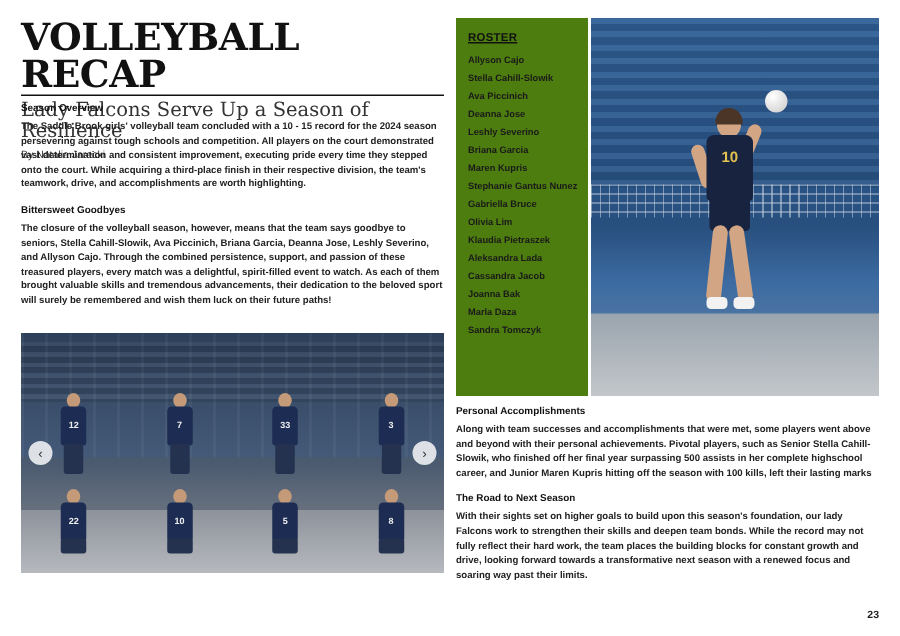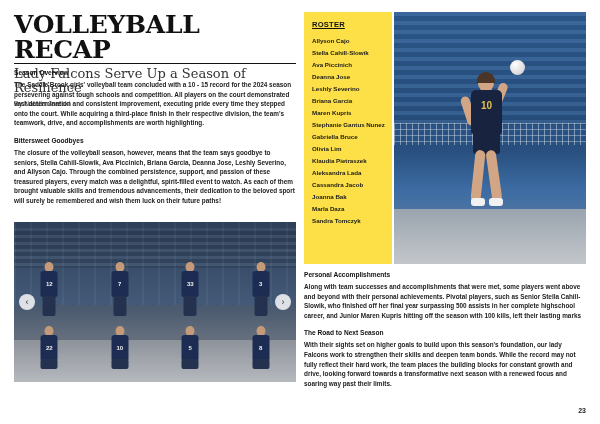--- a/index.html
+++ b/index.html
@@ -184,21 +184,21 @@
   .carousel-prev { left: 5px; }
   .carousel-next { right: 5px; }
 
   
   .roster-panel {
     position: absolute;
     left: 304px;
     top: 12px;
     width: 88px;
     height: 252px;
-    background: #fde047;
+    background: #4d7c0f;
     padding: 0;
   }
   .roster-inner {
     padding: 8px 7px 6px 8px;
   }
   .roster-title {
     font-size: 7.6px;
     font-weight: bold;
     color: #111;
     text-decoration: underline;

